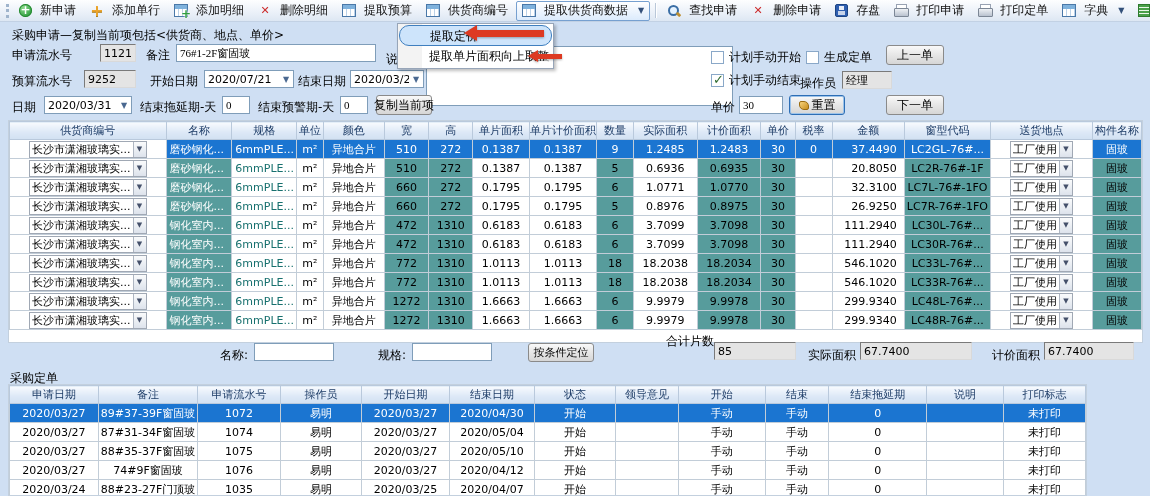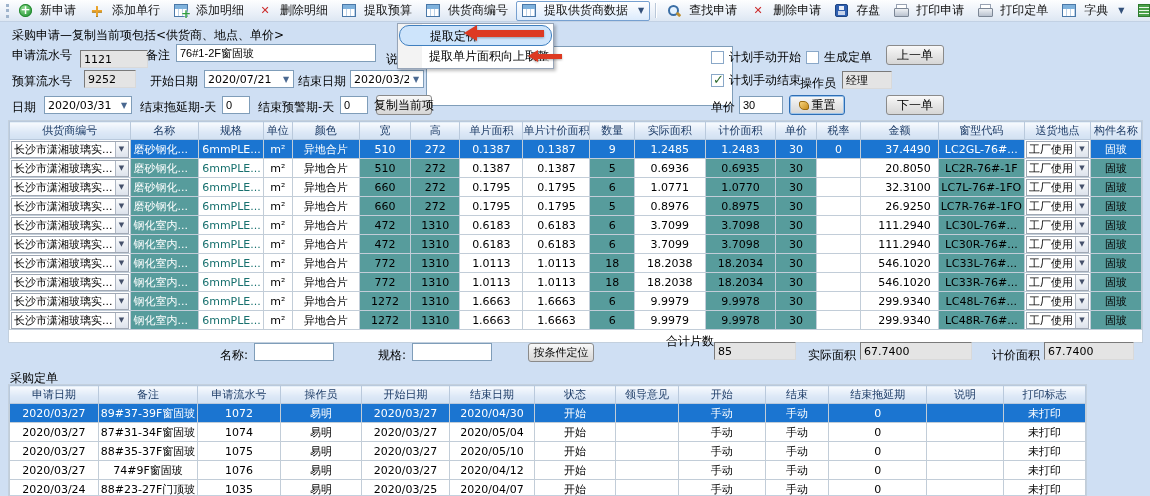--- a/index.html
+++ b/index.html
@@ -28,21 +28,21 @@
 .ti-save{background:#2f5fb0;border-radius:2px;border:1px solid #1d4584;width:13px}
 .ti-save::before{content:"";position:absolute;left:3px;top:1px;width:5px;height:4px;background:#e8eef8}
 .ti-save::after{content:"";position:absolute;left:2px;bottom:1px;width:7px;height:4px;background:#c8d4ea}
 .ti-print::before{content:"";position:absolute;left:2px;top:0;width:9px;height:5px;background:#fff;border:1px solid #98a2b2}
 .ti-print::after{content:"";position:absolute;left:0;top:4px;width:13px;height:7px;background:linear-gradient(#eef1f5,#b9c2cf);border:1px solid #7c8796;border-radius:1px}
 .ti-import{background:repeating-linear-gradient(#49a049 0 2px,#e9f6e9 2px 3px);border:1px solid #2e7a2e;width:12px}
 
 
 .lbl{position:absolute;font-size:12px;color:#000;white-space:nowrap}
 .sfield{position:absolute;height:18px;background:#e4e4e4;border:1px solid;border-color:#7a7a7a #d9d9d9 #d9d9d9 #7a7a7a;font-size:11px;padding:1px 3px;font-family:inherit}
-.tfield{position:absolute;height:18px;background:#fff;border:1px solid #7f9db9;font-size:11px;padding:1px 3px;font-family:Liberation Sans, sans-serif}
+.tfield{position:absolute;height:18px;background:#fff;border:1px solid #7f9db9;font-size:11px;padding:1px 3px;font-family:Liberation Serif, serif}
 .dcombo{position:absolute;height:18px;background:#fff;border:1px solid #7f9db9;display:flex;align-items:center}
 .dcombo .val{flex:1;font-size:11px;padding:0 3px;white-space:nowrap;overflow:hidden}
 .dcombo .arr{width:14px;text-align:center;font-size:8px;color:#4a6890}
 .desc{position:absolute;left:426px;top:46px;width:307px;height:60px;background:#fff;border:1px solid #7f9db9;resize:none;font-family:inherit}
 .btn{position:absolute;height:20px;display:flex;align-items:center;justify-content:center;background:linear-gradient(#f9f9f9,#e8e8e8 45%,#d6d6d6);border:1px solid #8a8a8a;border-radius:3px;font-size:12px;white-space:nowrap}
 .btn.focus{border-color:#2d6eb5;box-shadow:0 0 0 1px #9cc3ea inset}
 .reset-ico{width:10px;height:9px;margin-right:3px;background:linear-gradient(135deg,#f6d27a,#c98f1f);border:1px solid #9a6c10;border-radius:2px 5px 2px 5px}
 .cb{position:absolute;display:flex;align-items:center;gap:5px;font-size:12px;white-space:nowrap}
 .cb .box{width:13px;height:13px;background:#fff;border:1px solid #8aa8c8;position:relative;flex:none}
 .cb.checked .box::after{content:"✓";position:absolute;left:1px;top:-3px;font-size:13px;color:#2e6b2e;font-weight:bold}
@@ -51,21 +51,21 @@
 .gridwrap{position:absolute;background:#fff;overflow:hidden;border:1px solid #c3d0de}
 .grid{border-collapse:collapse;table-layout:fixed;background:#fff}
 .grid th{background:linear-gradient(#f8fbfe,#dee9f7 55%,#d1e1f2);border:1px solid #b9c9dc;font-weight:normal;font-size:11px;color:#1c3b66;height:18px;padding:0;overflow:hidden;white-space:nowrap}
 .grid td{border:1px solid #c2cdd8;font-size:11px;height:19px;text-align:center;padding:0 2px;overflow:hidden;white-space:nowrap}
 .grid .c-teal{background:#579c9c}
 .grid .c-tealw{background:#579c9c;color:#fff;text-align:left;padding-left:3px}
 .grid .c-spec{color:#17706e;text-align:left;padding-left:3px}
 .grid .c-amt{text-align:right;padding-right:7px}
 .grid .c-combo{padding:0;background:#fff}
 .grid tr.sel td:not(.keep){background:#1b75d1;color:#fff}
-.cbo{display:flex;align-items:center;height:17px;background:#fff;border:1px solid #a0a8b4;margin:0 1px}
+.cbo{display:flex;align-items:center;height:17px;background:#fff;border:1px solid #a0a8b4;margin:0 19px}
 .cbo-t{flex:1;overflow:hidden;white-space:nowrap;font-size:11px;text-align:left;padding:0 2px}
 .cbo-a{width:13px;height:15px;flex:none;background:linear-gradient(#fafbfc,#dde3ec);border-left:1px solid #aeb6c2;font-size:7px;color:#44506a;display:flex;align-items:center;justify-content:center}
 .ogrid td{height:19px}
 
 
 .menu{position:absolute;left:397px;top:23px;width:157px;background:linear-gradient(to right,#f3f3f3 0 24px,#fff 24px);border:1px solid #97a5b8;box-shadow:2px 2px 3px rgba(0,0,0,.25);z-index:20;padding:1px}
 .mi{height:21px;line-height:21px;padding-left:30px;font-size:12px;white-space:nowrap;position:relative}
 .mi.selm{border:1px solid #3f7fbf;background:#cde4fb;border-radius:10px}
 .rarrow{position:absolute;display:flex;align-items:center;z-index:30;filter:drop-shadow(0 1px 1px rgba(0,0,0,.3))}
 .rarrow .tip{width:0;height:0;border-top:8px solid transparent;border-bottom:8px solid transparent;border-right:13px solid #dd3a22}
@@ -139,21 +139,21 @@
       <div class="tb-btn">
         <span class="ti ti-import"></span>
         <span class="tb-lbl">导入数据</span>
       </div>
     </span>
 </div>
 
 <div class="lbl" style="left:12px;top:27px">采购申请—复制当前项包括&lt;供货商、地点、单价&gt;</div>
 
 <div class="lbl" style="left:12px;top:47px">申请流水号</div>
-<input class="sfield" style="left: 80px; top: 44px; width: 68px; margin-top: 6px;" readonly="" value="1121">
+<input class="sfield" style="left: 100px; top: 44px; width: 36px;" readonly="" value="1121">
 <div class="lbl" style="left:146px;top:47px">备注</div>
 <input class="tfield" style="left: 176px; top: 44px; width: 200px;" value="76#1-2F窗固玻">
 <div class="lbl" style="left:386px;top:51px">说明</div>
 <textarea class="desc" style=""></textarea>
 
 <div class="lbl" style="left:12px;top:73px">预算流水号</div>
 <input class="sfield" style="left: 84px; top: 70px; width: 52px;" readonly="" value="9252">
 <div class="lbl" style="left:150px;top:73px">开始日期</div>
 <div class="dcombo" style="left:204px;top:70px;width:90px">
   <span class="val">2020/07/21</span>

